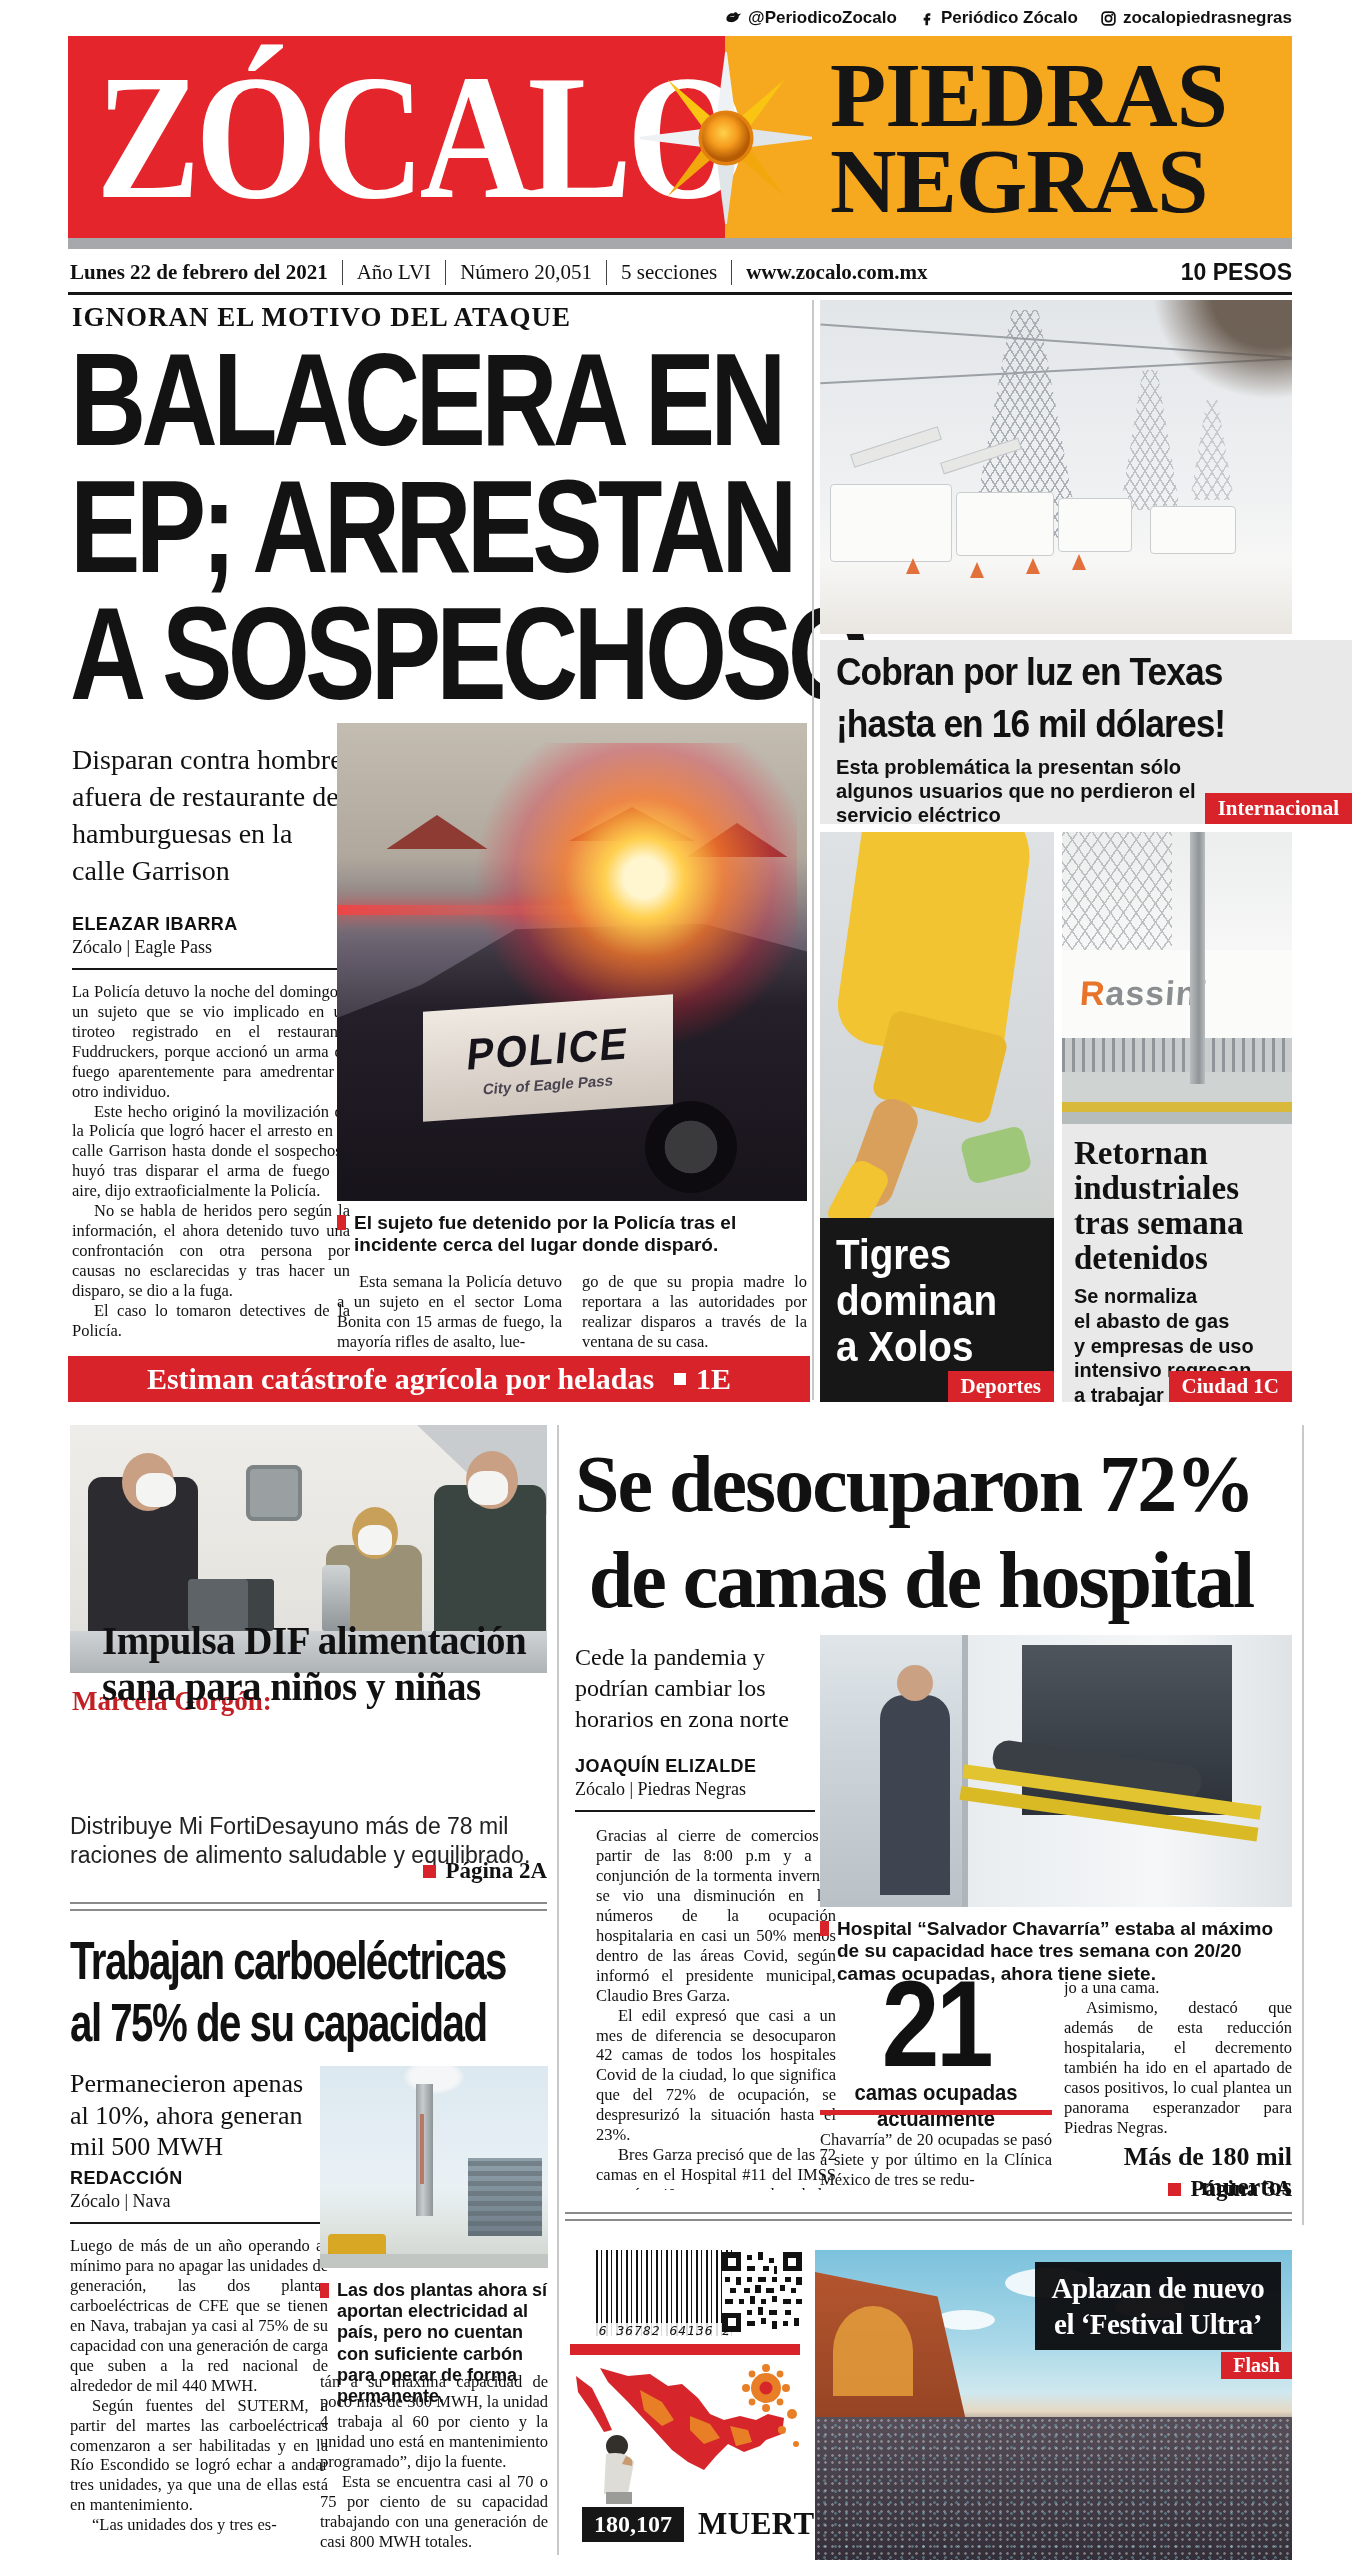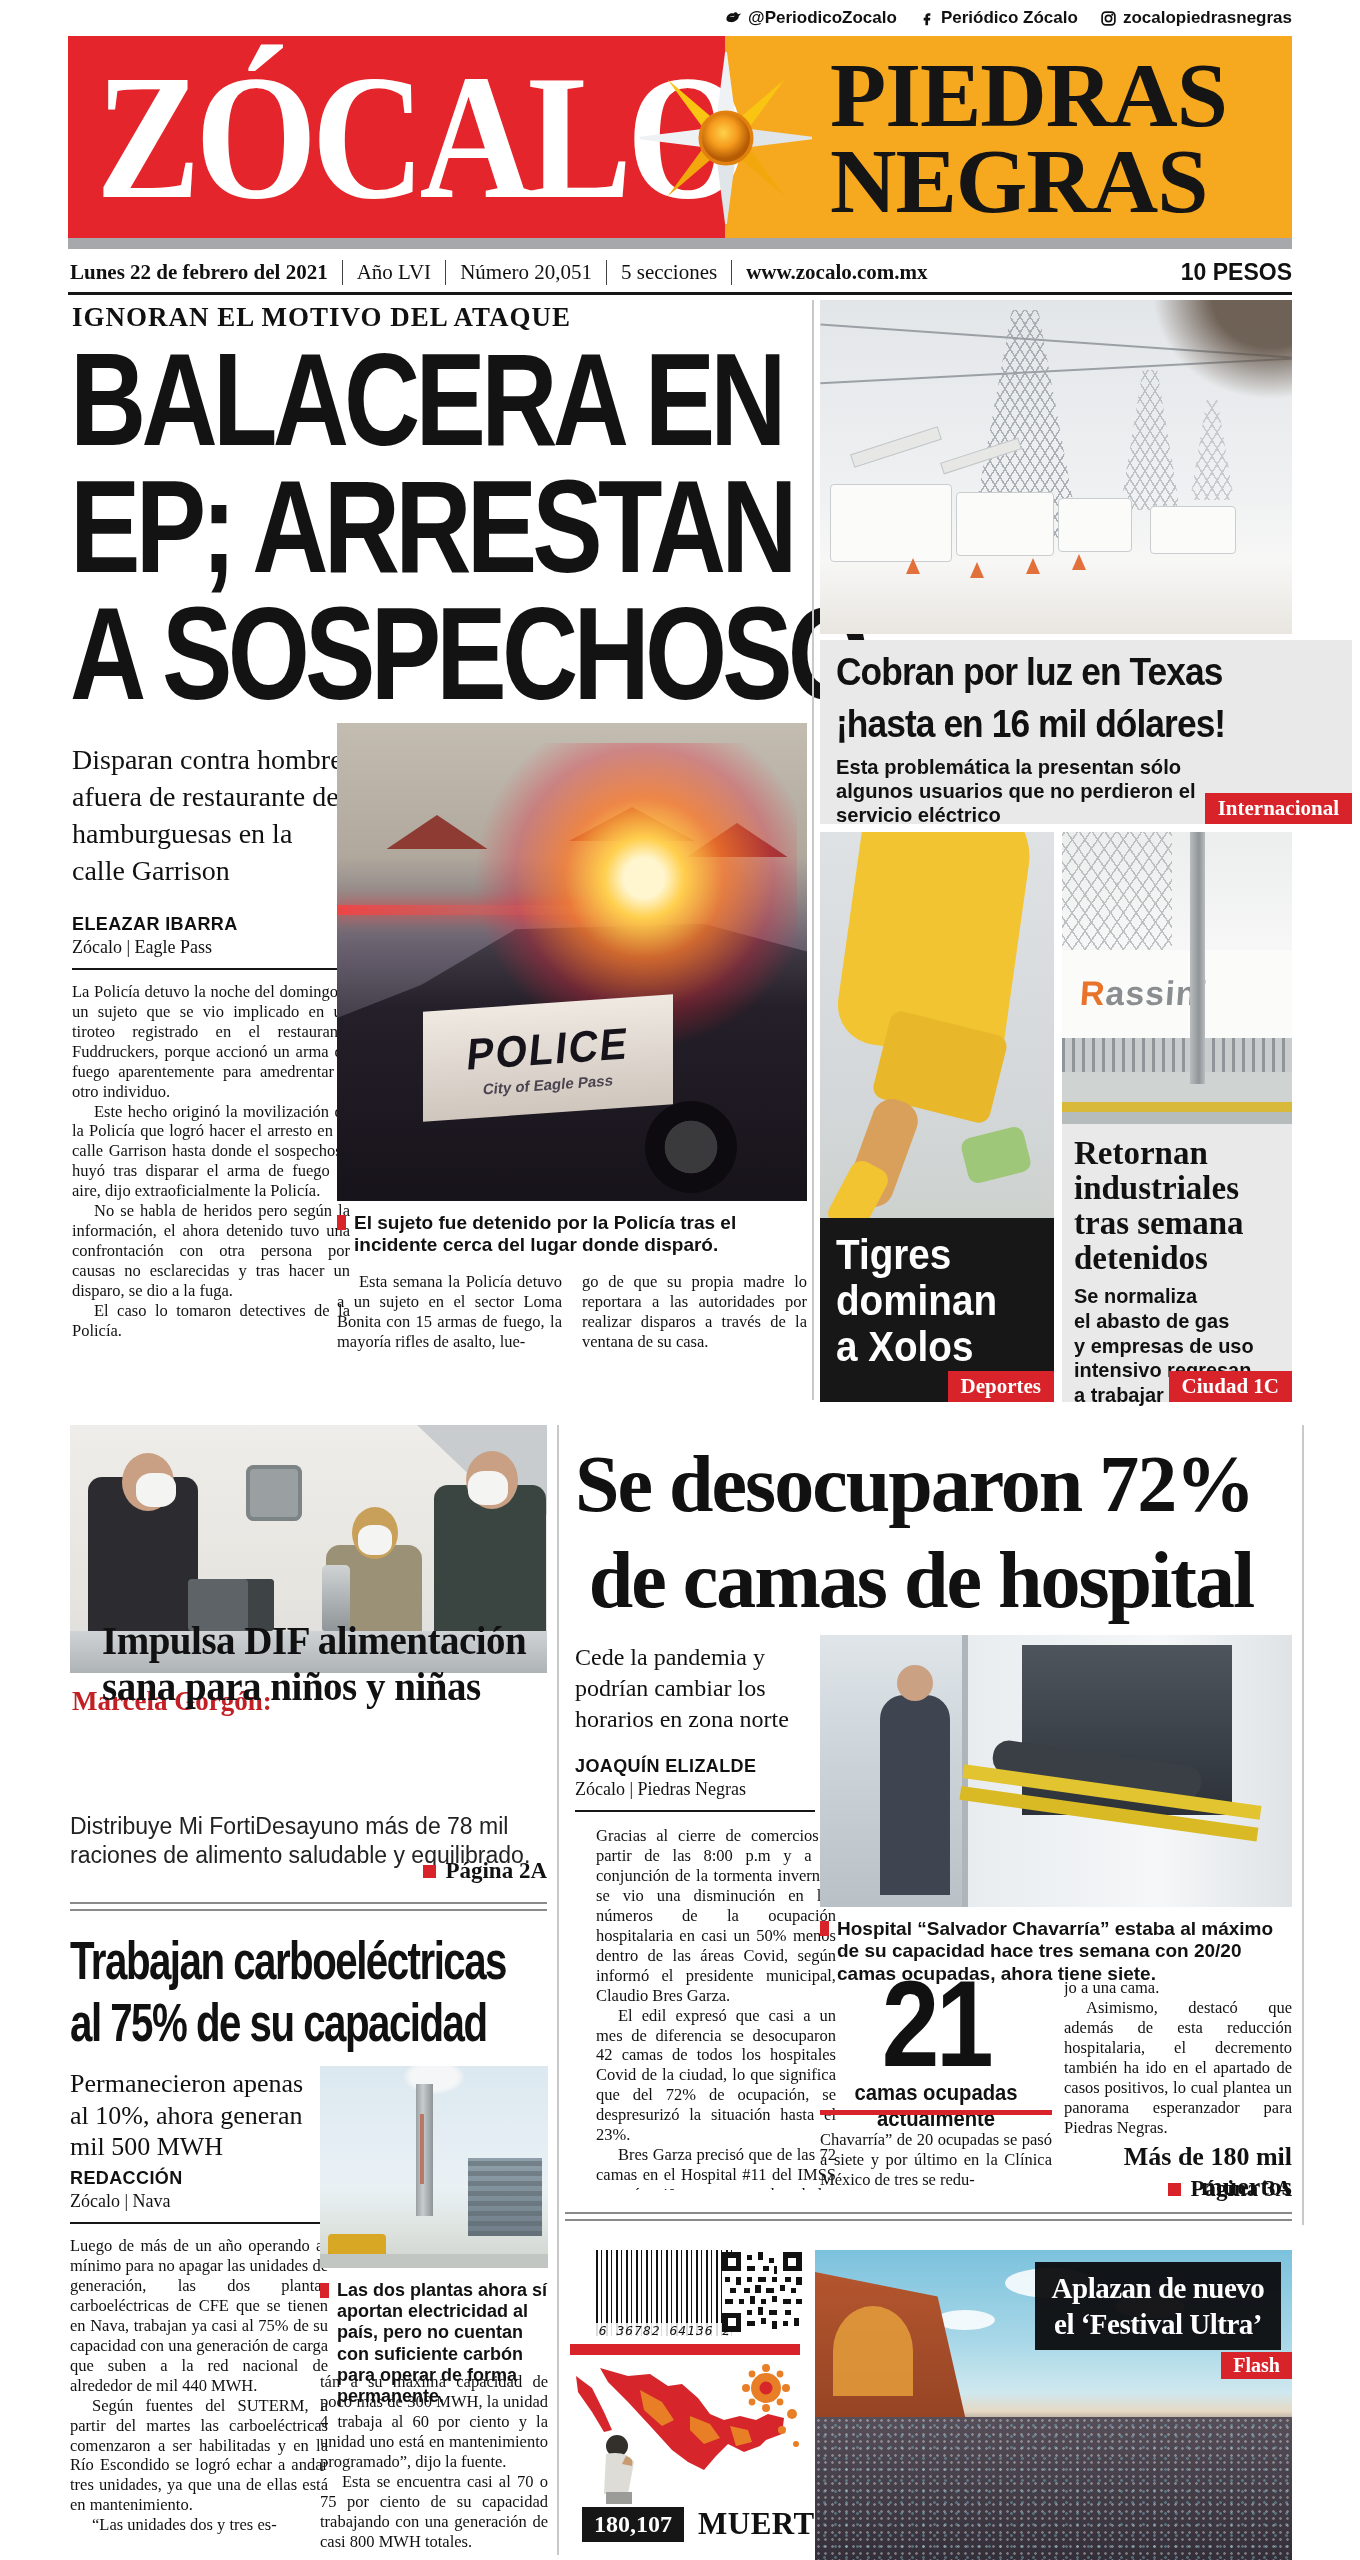--- a/index.html
+++ b/index.html
@@ -307,20 +307,25 @@
   </div>
   <div class="abs caption lead-caption">
     <span class="csq"></span>
     <span>El sujeto fue detenido por la Policía tras el incidente cerca del lugar donde disparó.</span>
   </div>
   <div class="abs lead-cont">
     <div class="c1">Esta semana la Policía detuvo a un sujeto en el sector Loma Bonita con 15 armas de fuego, la mayoría rifles de asalto, lue-</div>
     <div>go de que su propia madre lo reportara a las autoridades por realizar disparos a través de la ventana de su casa.</div>
   </div>
 
+  <div class="abs banner">
+    <span>Estiman catástrofe agrícola por heladas</span>
+    <span class="wsq"></span>
+    <span>1E</span>
+  </div>
 
   <div class="abs vrule" style="left:812px;top:300px;height:1100px;"></div>
 
   <div class="abs photo texas-photo">
     <div class="tx-tower" style="left:150px;top:10px;width:110px;height:230px;"></div>
     <div class="tx-tower" style="left:300px;top:70px;width:60px;height:140px;opacity:.7;"></div>
     <div class="tx-tower" style="left:370px;top:100px;width:44px;height:100px;opacity:.55;"></div>
     <div class="tx-wire" style="left:0;top:40px;width:100%;transform:rotate(4deg);"></div>
     <div class="tx-wire" style="left:0;top:70px;width:100%;transform:rotate(-3deg);"></div>
     <div class="tx-tree"></div>

